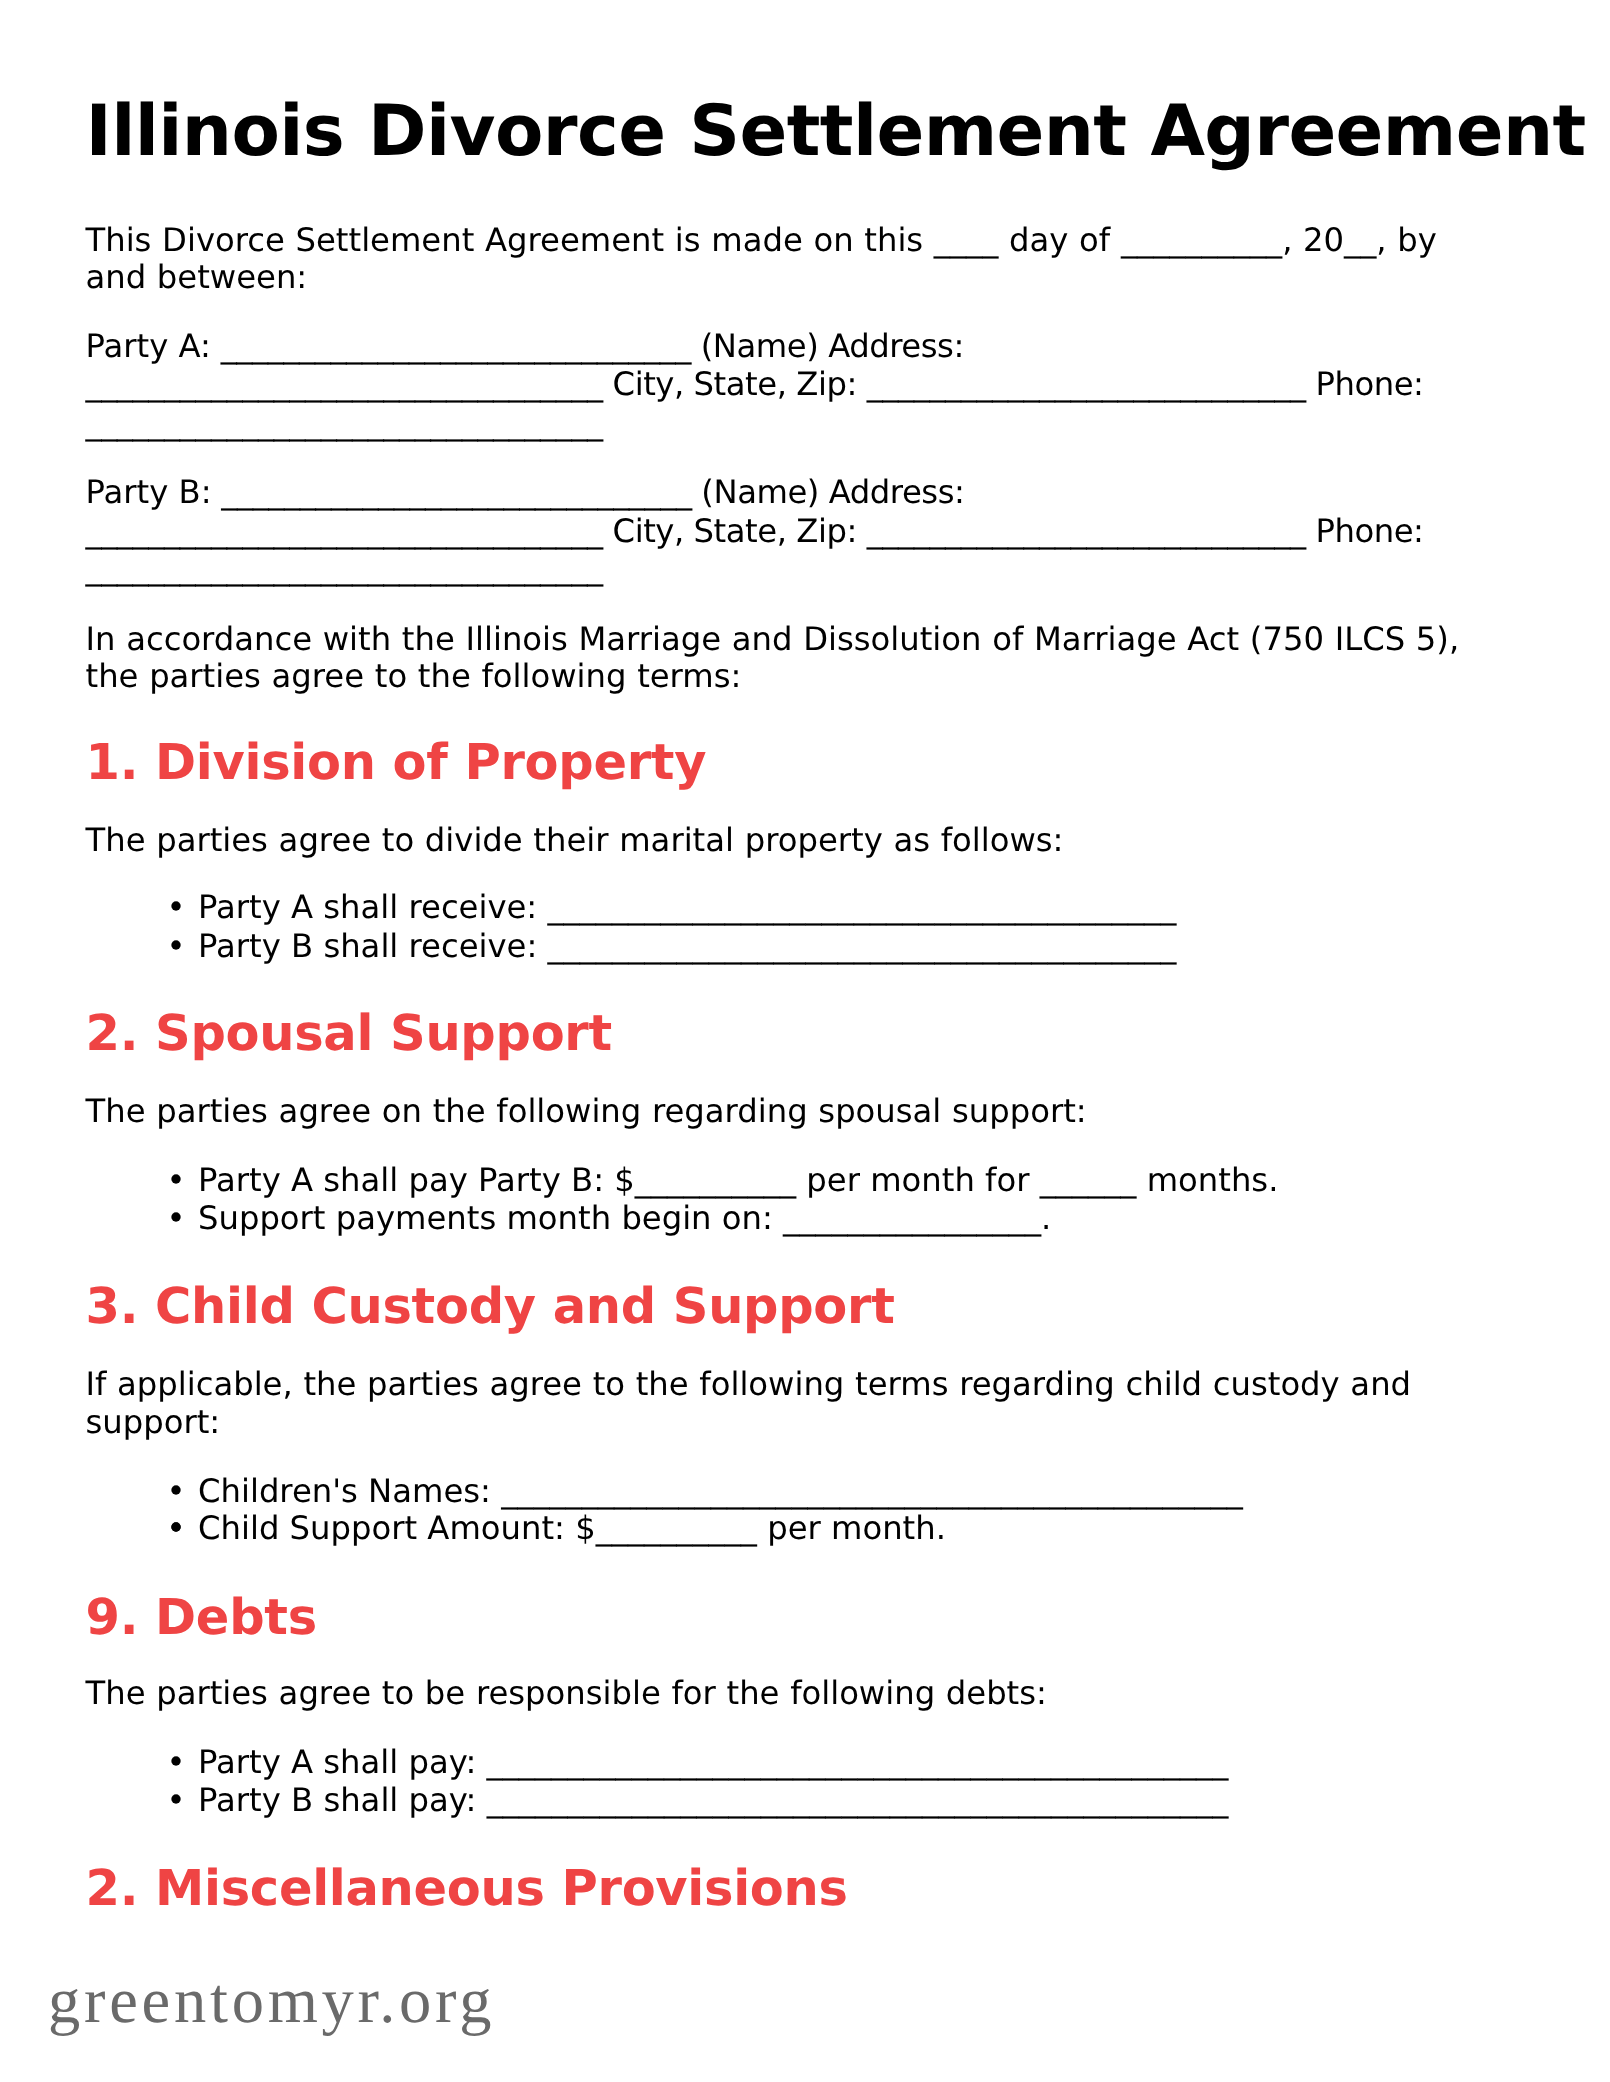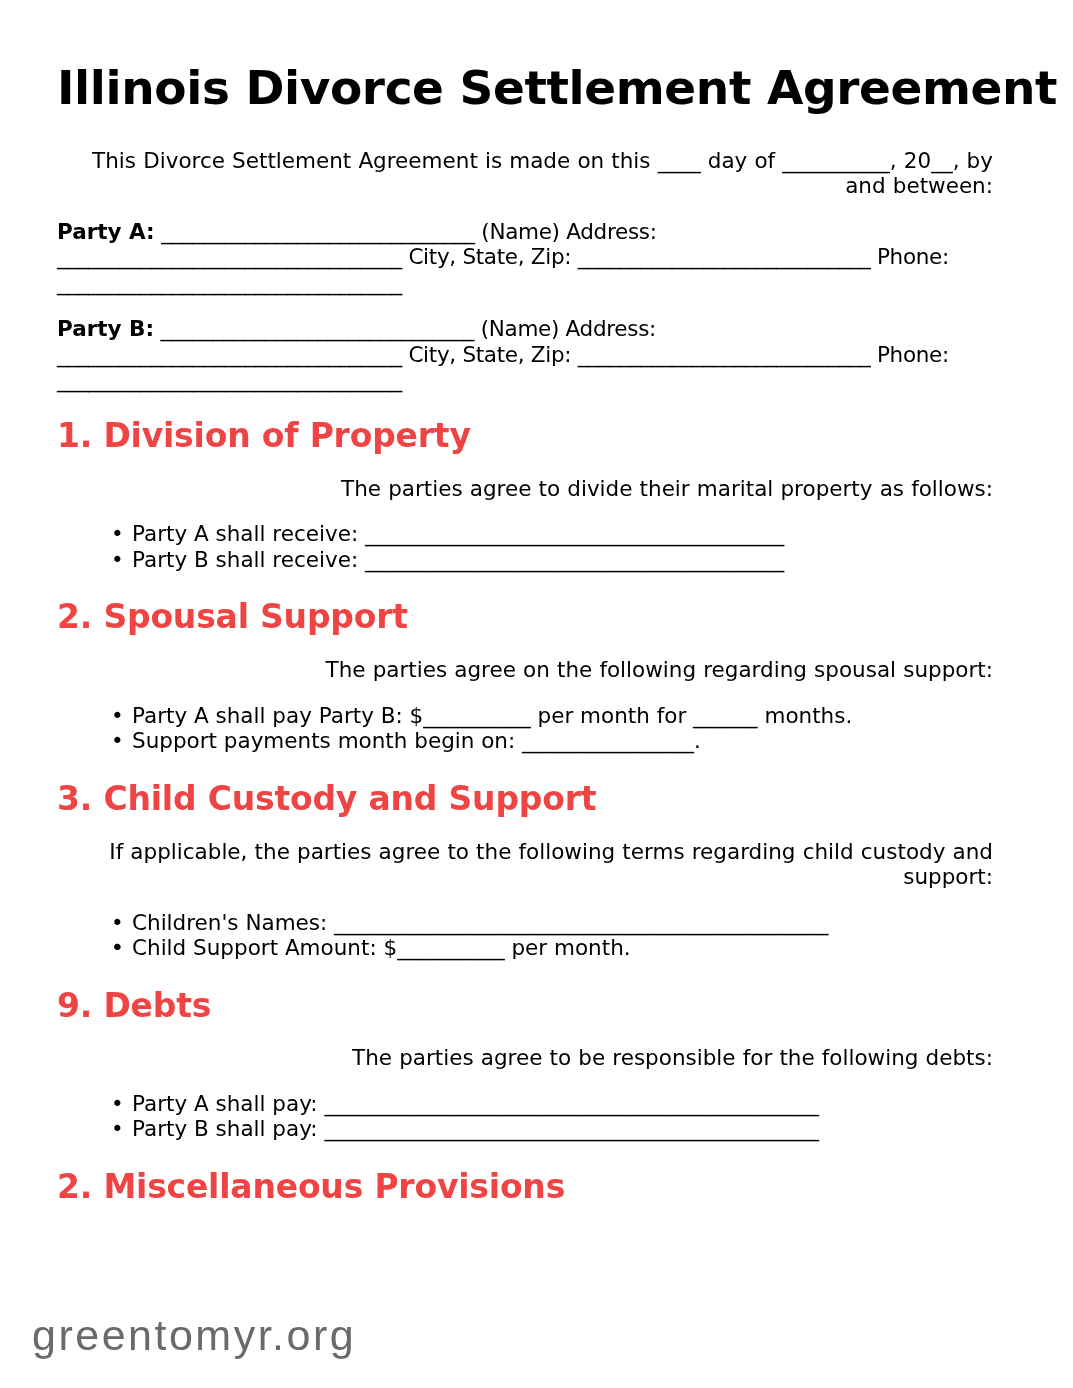--- a/index.html
+++ b/index.html
@@ -37,37 +37,37 @@
     margin: 0 0 34px 0;
     color: #000;
     white-space: nowrap;
   }
 
   .para {
     font-size: 21.5px;
     line-height: 25.5px;
     margin: 0 0 20px 0;
     color: #000;
-    text-align: right;
+    text-align: left;
     word-spacing: 0.3px;
   }
 
   .para.tight {
     margin-bottom: 15px;
   }
 
   .party-block {
     font-size: 21.5px;
     line-height: 25.5px;
     margin: 0 0 21px 0;
     color: #000;
   }
 
   .party-label {
-    font-weight: bold;
+    font-weight: normal;
   }
 
   .blank {
     letter-spacing: -0.3px;
   }
 
   h2.section {
     font-size: 33px;
     font-weight: bold;
     line-height: 1.15;
@@ -102,21 +102,21 @@
     width: 21px;
     display: inline-block;
     font-size: 21.5px;
     line-height: 25.5px;
   }
 
   .watermark {
     position: absolute;
     left: 32px;
     top: 1311px;
-    font-family: Liberation Sans, sans-serif;
+    font-family: Liberation Serif, serif;
     font-size: 43px;
     line-height: 48px;
     color: #6a6a6a;
     letter-spacing: 2.5px;
     white-space: nowrap;
   }
 </style>
 </head>
 <body>
 
@@ -131,20 +131,21 @@
     <span class="blank">_________________________________ City, State, Zip: ____________________________ Phone:</span><br>
     <span class="blank">_________________________________</span>
   </div>
 
   <div class="party-block">
     <span class="party-label">Party B:</span><span class="blank"> ______________________________ (Name) Address:</span><br>
     <span class="blank">_________________________________ City, State, Zip: ____________________________ Phone:</span><br>
     <span class="blank">_________________________________</span>
   </div>
 
+  <p class="para tight">In accordance with the Illinois Marriage and Dissolution of Marriage Act (750 ILCS 5), the parties agree to the following terms:</p>
 
   <h2 class="section first">1. Division of Property</h2>
   <p class="para">The parties agree to divide their marital property as follows:</p>
   <ul class="bullets">
     <li><span class="bullet-dot">•</span><span>Party A shall receive: _______________________________________</span></li>
     <li><span class="bullet-dot">•</span><span>Party B shall receive: _______________________________________</span></li>
   </ul>
 
   <h2 class="section">2. Spousal Support</h2>
   <p class="para">The parties agree on the following regarding spousal support:</p>

